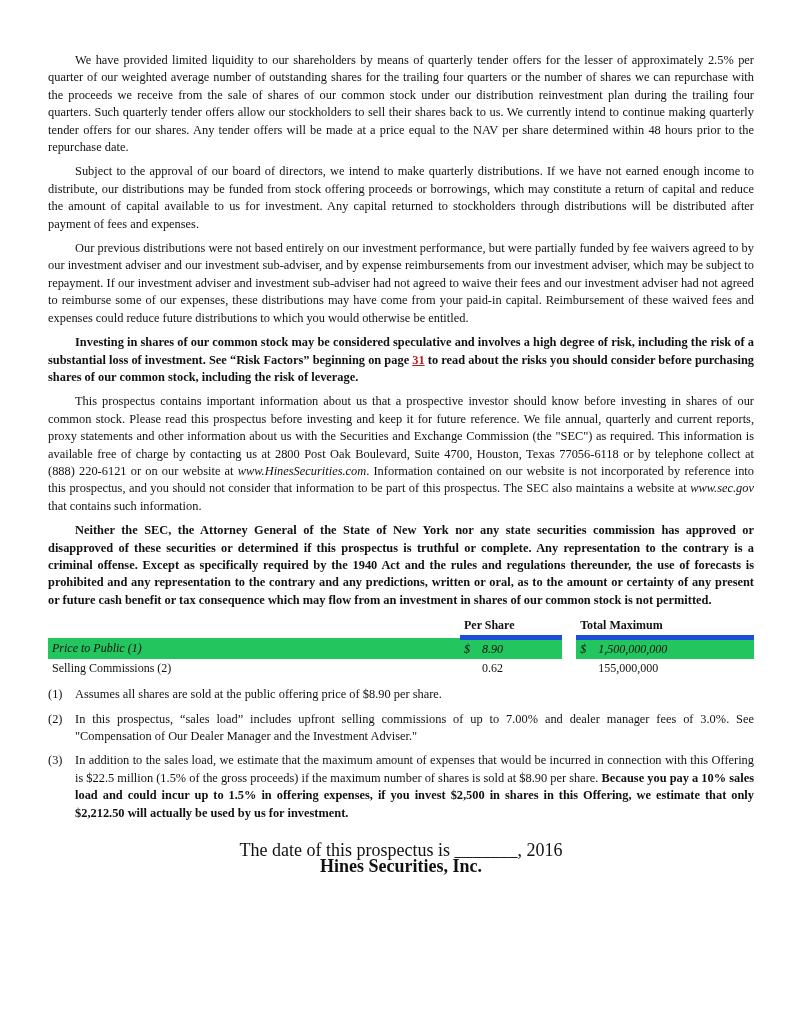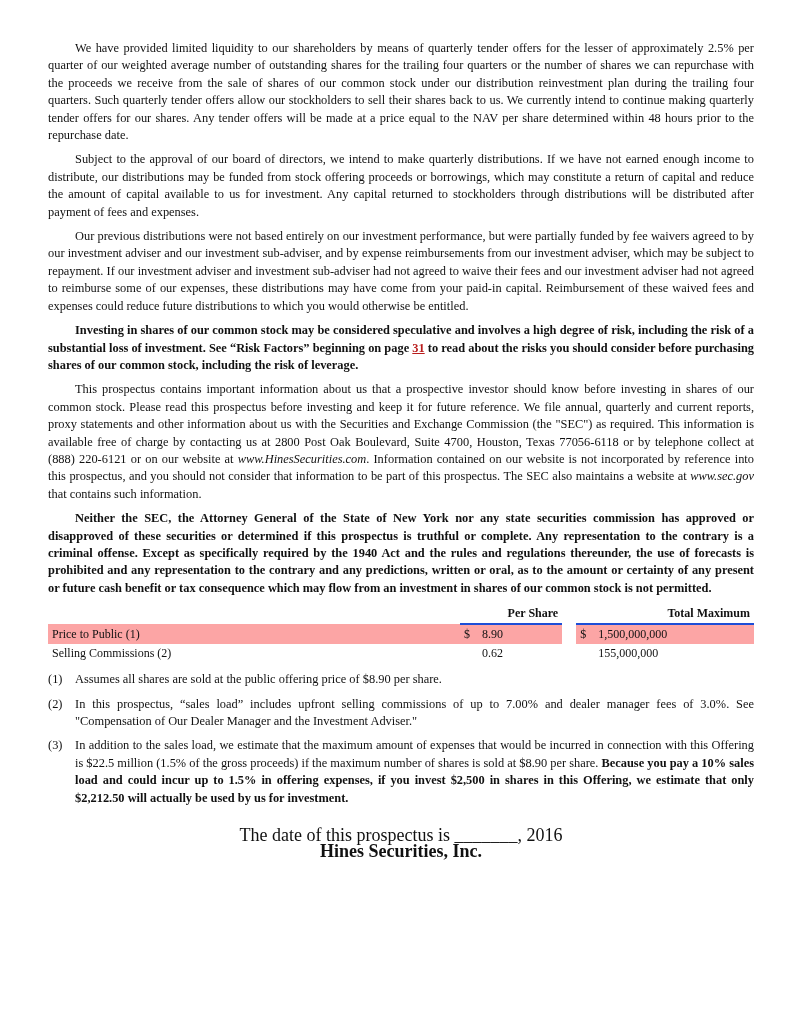--- a/index.html
+++ b/index.html
@@ -1,25 +1,25 @@
 <!DOCTYPE html>
 <html><head>
 <meta charset="utf-8">
 <style>
   html, body { margin: 0; padding: 0; background: #ffffff; }
   body { width: 799px; height: 1034px; position: relative; overflow: hidden;
          font-family: "Liberation Serif", serif; color: #111; font-size: 12.4px; }
-  .page { position: absolute; left: 48px; top: 40px; width: 706px; }
+  .page { position: absolute; left: 48px; top: 52px; width: 706px; }
   p { margin: 0 0 7px 0; text-align: justify; line-height: 17.4px; text-indent: 27px; }
   p.bold { font-weight: bold; }
   a.link { color: #b91c1c; text-decoration: underline; }
   table.offer { border-collapse: collapse; width: 706px; margin-top: 5px; font-size: 12px; }
   table.offer td, table.offer th { padding: 1px 4px; height: 17px; line-height: 17px; }
-  th.hdr { font-weight: bold; text-align: right; border-bottom: 2px solid #1d4ed8; }
-  tr.shade td.c { background: #fca5a5; }
+  th.hdr { font-weight: bold; text-align: left; border-bottom: 5px solid #1d4ed8; }
+  tr.shade td.c { background: #22c55e; font-style: italic; }
   td.lbl { width: 404px; }
   td.dollar { text-align: left; width: 10px; }
   td.num { text-align: left; }
   td.gap { width: 6px; background: #fff !important; }
   tr.top td.cell { border-top: 1.5px solid #000; }
   tr.last td.cell { border-top: 1.5px solid #000; border-bottom: 4px double #000; }
   .notes { margin-top: 8px; }
   .note { display: flex; margin-bottom: 7px; line-height: 17.4px; text-align: justify; }
   .note .num { width: 27px; flex-shrink: 0; }
   .note .txt { flex: 1; }

